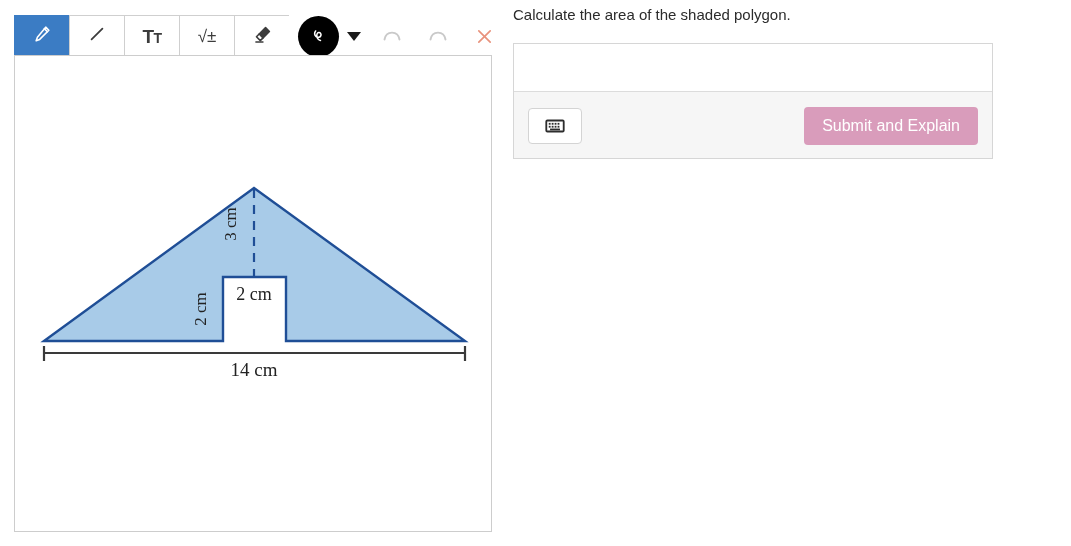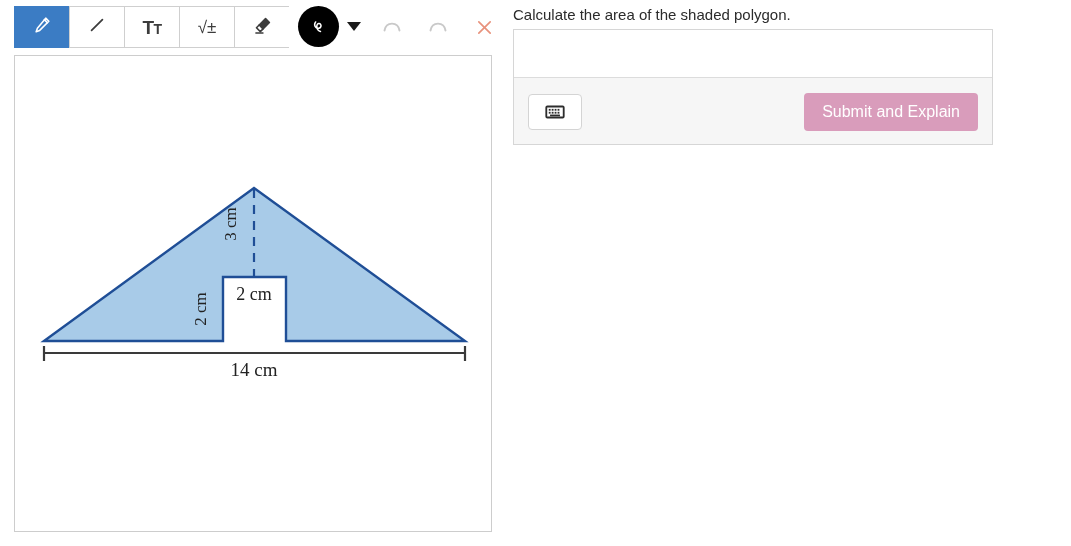--- a/index.html
+++ b/index.html
@@ -13,24 +13,24 @@
     width: 1071px;
     height: 546px;
     overflow: hidden;
     background: #ffffff;
   }
 
   
   #toolbar {
     position: absolute;
     left: 14px;
-    top: 6px;
+    top: 15px;
     height: 42px;
     display: flex;
-    align-items: flex-start;
+    align-items: center;
   }
   .tool-btn {
     width: 55px;
     height: 42px;
     box-sizing: border-box;
     border: 1px solid #cfcfcf;
     border-right: none;
     background: #ffffff;
     display: flex;
     align-items: center;
@@ -117,21 +117,21 @@
     left: 513px;
     top: 4px;
     width: 520px;
     font-size: 15px;
     color: #2b2b2b;
     line-height: 1.5;
   }
   #answer-card {
     position: absolute;
     left: 513px;
-    top: 29px;
+    top: 43px;
     width: 480px;
     height: 116px;
     box-sizing: border-box;
     border: 1px solid #d6d6d6;
     background: #f6f6f6;
   }
   #answer-input {
     box-sizing: border-box;
     width: 100%;
     height: 48px;

